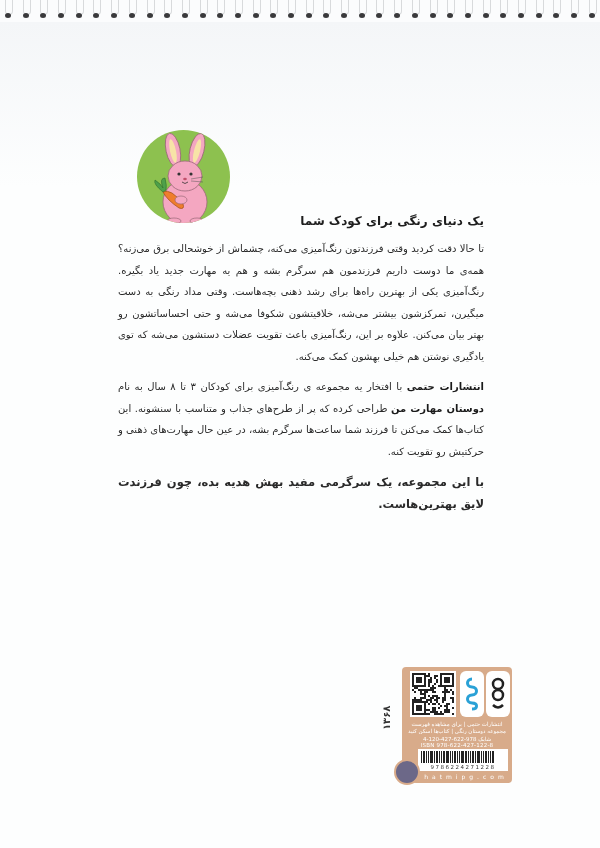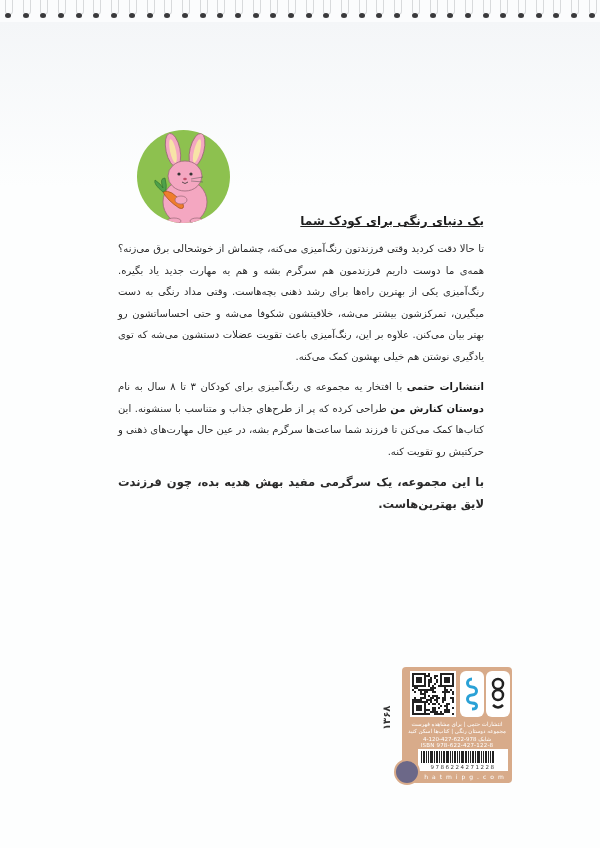--- a/index.html
+++ b/index.html
@@ -27,21 +27,21 @@
   }
   .bunny-circle {
     position:absolute; left:137px; top:130px; width:93px; height:93px;
     border-radius:50%; background:#8dc14f; overflow:hidden;
   }
   .text-block {
     position:absolute; left:118px; top:214px; width:366px;
     direction:rtl; text-align:justify; color:#2a2a2a;
   }
   .title {
-    font-weight:bold; font-size:12px; color:#1e1e1e; margin:0 0 10px 0;text-decoration:underline;
+    font-weight:bold; font-size:12px; color:#1e1e1e; margin:0 0 10px 0;
   }
   p { margin:0 0 9px 0; font-size:10px; line-height:21.5px; }
   .b { font-weight:bold; color:#1a1a1a; }
   .closing { font-weight:bold; font-size:11.5px; line-height:22px; margin-top:3px; }
   .info-box {
     position:absolute; left:402px; top:667px; width:110px; height:116px;
     background:#d8ab8a; border-radius:4px 4px 4px 14px;
   }
   .qr {
     position:absolute; left:8px; top:4px; width:46px; height:46px;
@@ -249,21 +249,21 @@
     <ellipse cx="44" cy="70" rx="6" ry="4" fill="#f4a7c1" stroke="#9a6878" stroke-width="0.7"></ellipse>
 
     <ellipse cx="37" cy="91" rx="7" ry="3" fill="#f4a7c1" stroke="#9a6878" stroke-width="0.7"></ellipse>
     <ellipse cx="60" cy="91" rx="7" ry="3" fill="#f4a7c1" stroke="#9a6878" stroke-width="0.7"></ellipse>
   </svg>
 </div>
 
 <div class="text-block">
   <div class="title">یک دنیای رنگی برای کودک شما</div>
   <p>تا حالا دقت کردید وقتی فرزندتون رنگ‌آمیزی می‌کنه، چشماش از خوشحالی برق می‌زنه؟ همه‌ی ما دوست داریم فرزندمون هم سرگرم بشه و هم یه مهارت جدید یاد بگیره. رنگ‌آمیزی یکی از بهترین راه‌ها برای رشد ذهنی بچه‌هاست. وقتی مداد رنگی به دست میگیرن، تمرکزشون بیشتر می‌شه، خلاقیتشون شکوفا می‌شه و حتی احساساتشون رو بهتر بیان می‌کنن. علاوه بر این، رنگ‌آمیزی باعث تقویت عضلات دستشون می‌شه که توی یادگیری نوشتن هم خیلی بهشون کمک می‌کنه.</p>
-  <p><span class="b">انتشارات حتمی</span><span> با افتخار یه مجموعه ی رنگ‌آمیزی برای کودکان ۳ تا ۸ سال به نام </span><span class="b">دوستان کنارش من</span><span> طراحی کرده که پر از طرح‌های جذاب و متناسب با سنشونه. این کتاب‌ها کمک می‌کنن تا فرزند شما ساعت‌ها سرگرم بشه، در عین حال مهارت‌های ذهنی و حرکتیش رو تقویت کنه.</span></p>
+  <p><span class="b">انتشارات حتمی</span><span> با افتخار یه مجموعه ی رنگ‌آمیزی برای کودکان ۳ تا ۸ سال به نام </span><span class="b">دوستان مهارت من</span><span> طراحی کرده که پر از طرح‌های جذاب و متناسب با سنشونه. این کتاب‌ها کمک می‌کنن تا فرزند شما ساعت‌ها سرگرم بشه، در عین حال مهارت‌های ذهنی و حرکتیش رو تقویت کنه.</span></p>
   <p class="closing">با این مجموعه، یک سرگرمی مفید بهش هدیه بده، چون فرزندت لایق بهترین‌هاست.</p>
 </div>
 
 <div class="info-box">
   <div class="qr">
     <svg viewBox="0 0 21 21" shape-rendering="crispEdges" id="qrsvg">
         <rect x="0" y="0" width="1" height="1" fill="#222"></rect>
         <rect x="1" y="0" width="1" height="1" fill="#222"></rect>
         <rect x="2" y="0" width="1" height="1" fill="#222"></rect>
         <rect x="3" y="0" width="1" height="1" fill="#222"></rect>

